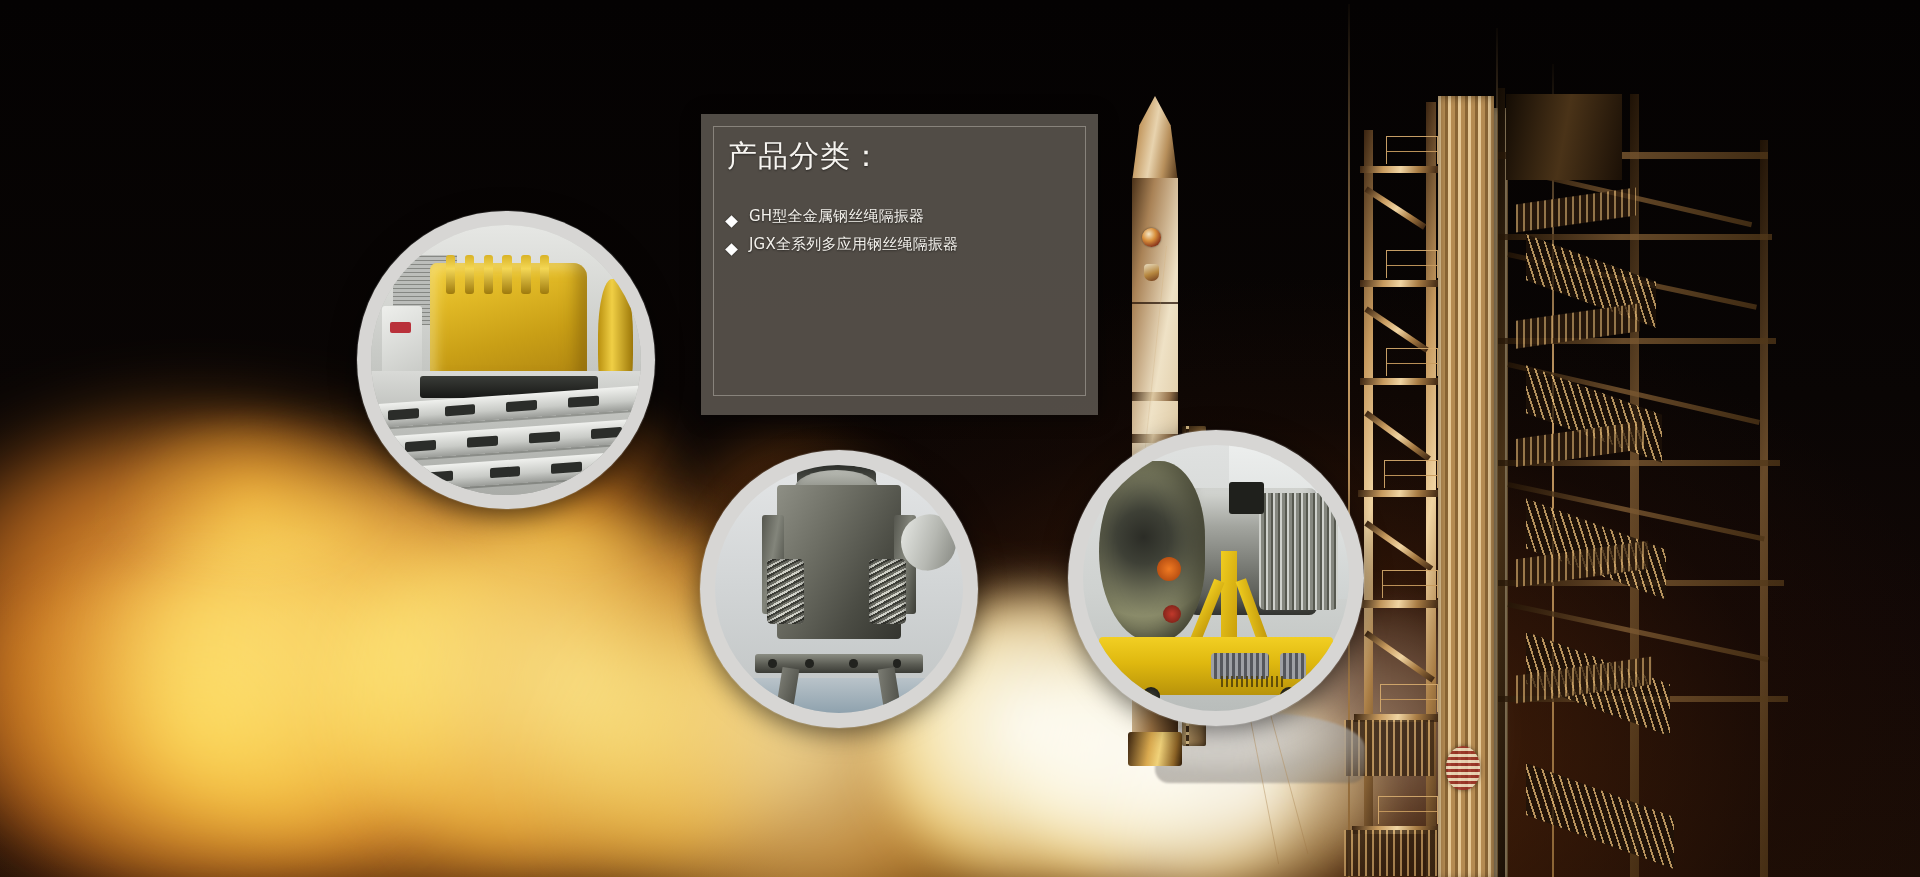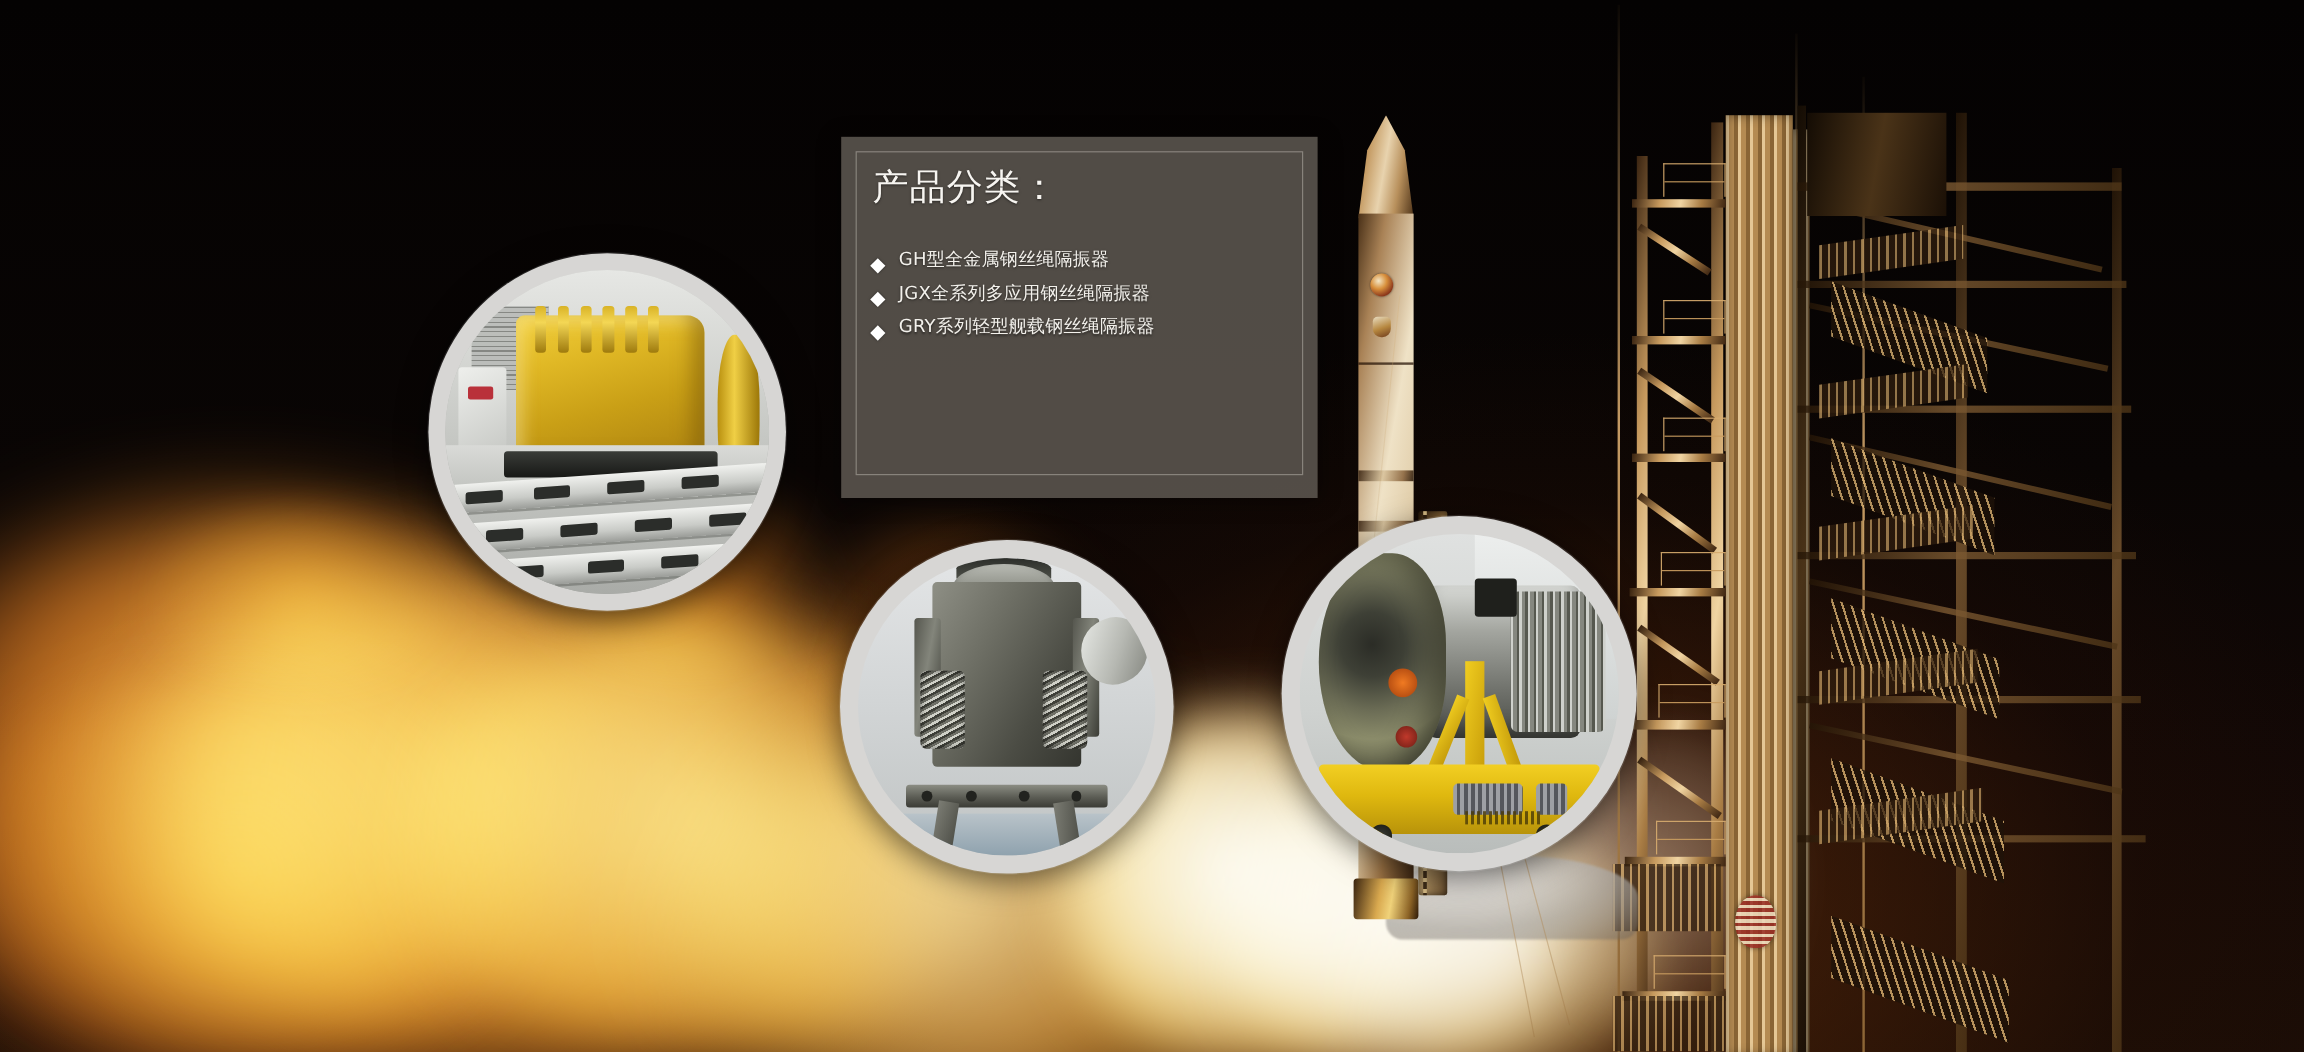--- a/index.html
+++ b/index.html
@@ -549,20 +549,16 @@
 
     <ul class="panel-list">
       <li>
         <span class="bullet"></span>
         <span class="li-text">GH型全金属钢丝绳隔振器</span>
       </li>
       <li>
         <span class="bullet"></span>
         <span class="li-text">JGX全系列多应用钢丝绳隔振器</span>
       </li>
-      <li>
-        <span class="bullet"></span>
-        <span class="li-text">GRY系列轻型舰载钢丝绳隔振器</span>
-      </li>
     </ul>
   </div>
 
 </div>
 
 </body></html>

